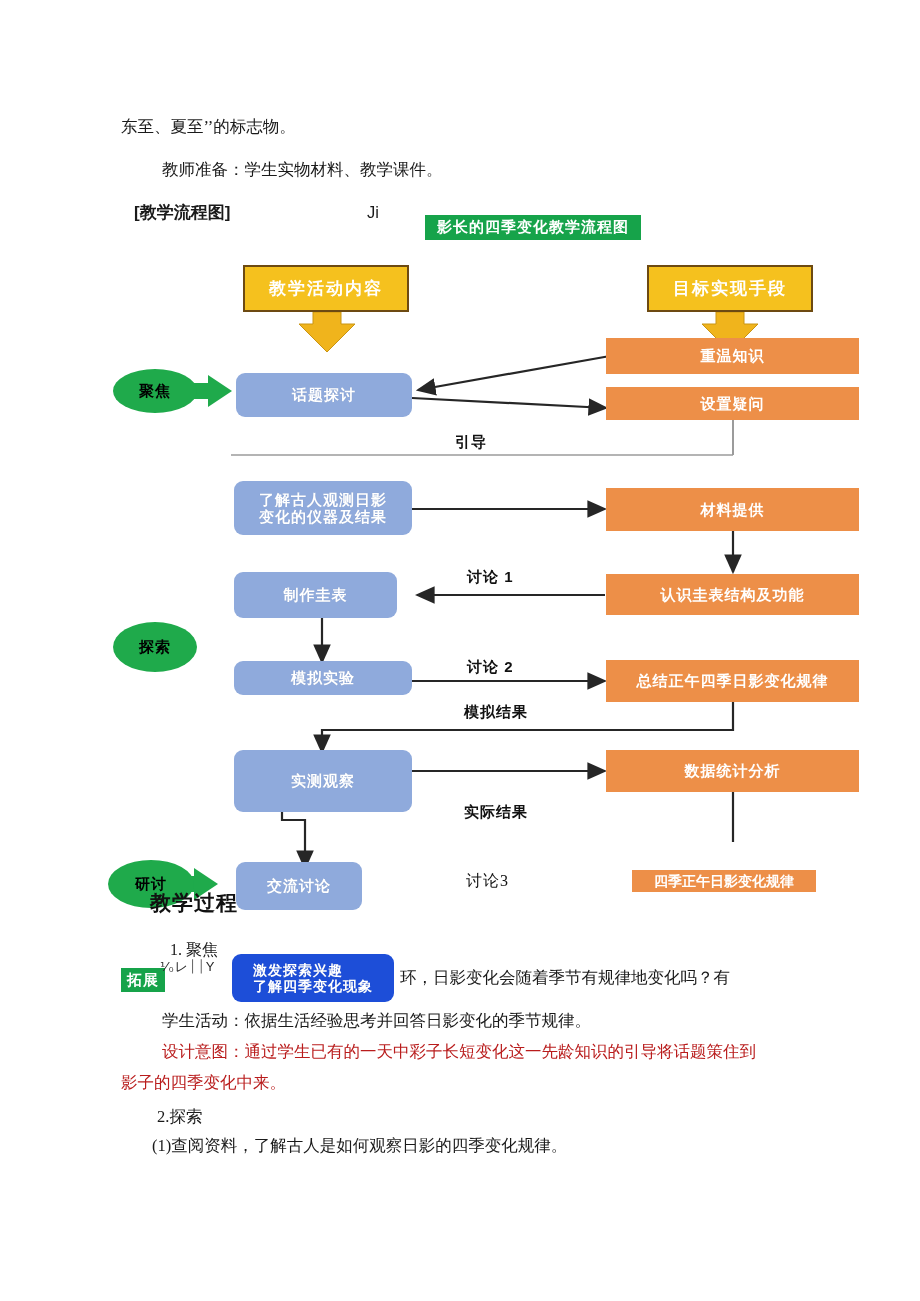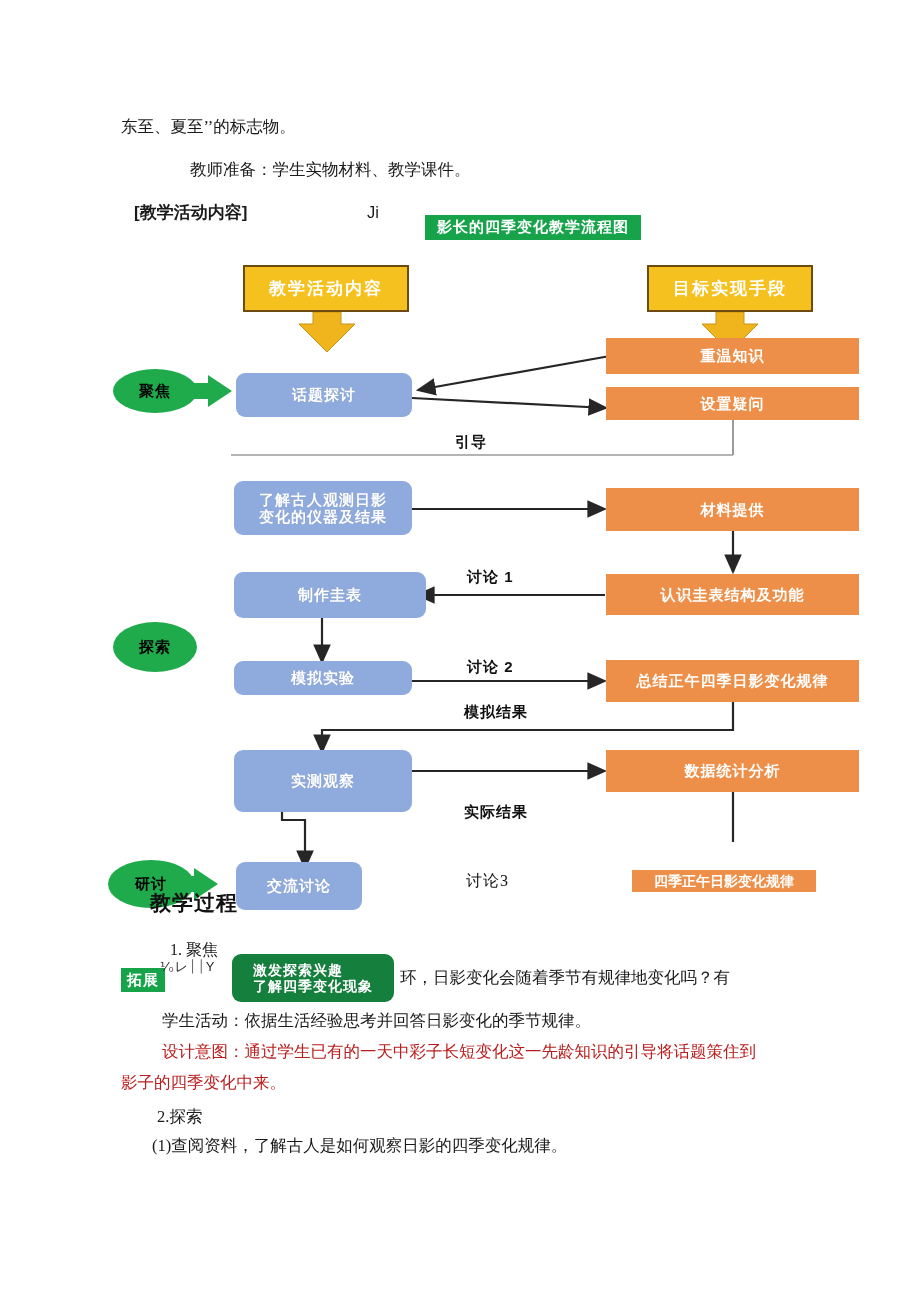--- a/index.html
+++ b/index.html
@@ -116,23 +116,23 @@
     width: 920px;
     height: 1301px;
     pointer-events: none;
   }
 </style>
 </head>
 <body>
 
 <div class="doc-text" style="left:121px; top:114px;">东至、夏至’’的标志物。</div>
 
-<div class="doc-text" style="left:162px; top:157px;margin-left:28px;">教师准备：学生实物材料、教学课件。</div>
-
-<div class="doc-text sans" style="left:134px; top:200px; font-size:17px;">[教学活动内容]</div>
+<div class="doc-text" style="left:162px; top:157px;">教师准备：学生实物材料、教学课件。</div>
+
+<div class="doc-text sans" style="left:134px; top:200px; font-size:17px;">[教学流程图]</div>
 
 <div class="doc-text sans" style="left:367px; top:200px; font-weight:normal; font-family:'Liberation Sans',sans-serif;">Ji</div>
 
 <div>
 
   <div class="green-tag" style="left:425px; top:215px; width:216px; height:25px;">影长的四季变化教学流程图</div>
 
   <svg class="overlay" viewBox="0 0 920 1301">
     <defs>
       <marker id="ah" markerWidth="9" markerHeight="8" refX="8" refY="4" orient="auto">
@@ -190,29 +190,29 @@
   </div>
   <div class="green-tag" style="left:121px; top:968px; width:44px; height:24px;">
     <span>拓展</span>
   </div>
 
   <div class="fc-box blue" style="left:236px; top:373px; width:176px; height:44px;">话题探讨</div>
 
   <div class="fc-box blue" style="left:234px; top:481px; width:178px; height:54px; white-space:pre-line;">了解古人观测日影
 变化的仪器及结果</div>
 
-  <div class="fc-box blue" style="left:234px; top:572px; width:192px; height:46px;">制作圭表</div>
+  <div class="fc-box blue" style="left:234px; top:572px; width:163px; height:46px;">制作圭表</div>
 
   <div class="fc-box blue" style="left:234px; top:661px; width:178px; height:34px;">模拟实验</div>
 
   <div class="fc-box blue" style="left:234px; top:750px; width:178px; height:62px;">实测观察</div>
 
   <div class="fc-box blue" style="left:236px; top:862px; width:126px; height:48px;">交流讨论</div>
 
-  <div class="fc-box blue" style="left:232px; top:954px; width:162px; height:48px; white-space:pre-line; font-size:14px; background:#15803d;">激发探索兴趣
+  <div class="fc-box blue" style="left:232px; top:954px; width:162px; height:48px; white-space:pre-line; font-size:14px; background:#1d4ed8;">激发探索兴趣
 了解四季变化现象</div>
 
   <div class="fc-box orange" style="left:606px; top:338px; width:253px; height:36px;">重温知识</div>
   <div class="fc-box orange" style="left:606px; top:387px; width:253px; height:33px;">设置疑问</div>
   <div class="fc-box orange" style="left:606px; top:488px; width:253px; height:43px;">材料提供</div>
   <div class="fc-box orange" style="left:606px; top:574px; width:253px; height:41px;">认识圭表结构及功能</div>
   <div class="fc-box orange" style="left:606px; top:660px; width:253px; height:42px;">总结正午四季日影变化规律</div>
   <div class="fc-box orange" style="left:606px; top:750px; width:253px; height:42px;">数据统计分析</div>
   <div class="fc-box orange" style="left:632px; top:870px; width:184px; height:22px; font-size:14px; letter-spacing:0px;">四季正午日影变化规律</div>
 

